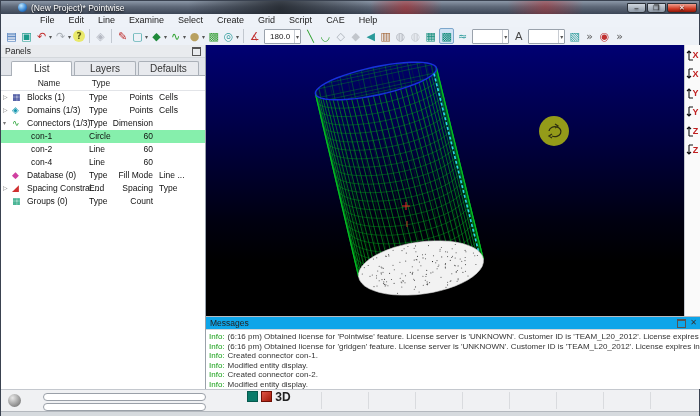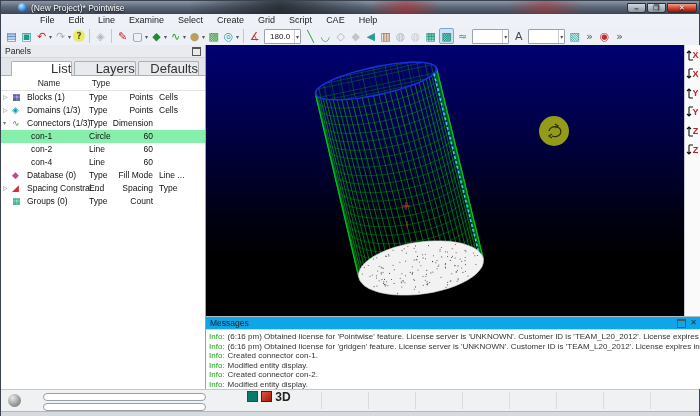--- a/index.html
+++ b/index.html
@@ -43,21 +43,21 @@
   .combo .car{border-left:1px solid #c8ccd2;height:100%;display:flex;align-items:center;padding:0 1px;}
 
   
   .leftpanel{position:absolute;left:0;top:44px;width:205px;height:344px;background:#fff;
     border-right:1px solid #9aa2aa;box-sizing:border-box;}
   .panelhdr{height:12px;background:#e9ebee;border-bottom:1px solid #d4d8dc;display:flex;
     align-items:center;font-size:8.5px;color:#222;padding:0 4px;}
   .floatico{margin-left:auto;width:7px;height:6px;border:1px solid #555;border-top-width:2px;}
   .tabs{height:15px;background:#e2e5ea;display:flex;align-items:flex-end;padding:2px 6px 0 10px;gap:2px;
     border-bottom:1px solid #aab0b8;}
-  .tab{flex:1;height:13px;line-height:13px;text-align:right;font-size:13px;color:#333;
+  .tab{flex:1;height:13px;line-height:13px;text-align:center;font-size:10px;color:#333;
     background:#e8eaee;border:1px solid #aab0b8;border-bottom:none;border-radius:2px 2px 0 0;}
   .tab.active{background:#fff;position:relative;top:1px;height:14px;}
   .treehead{position:relative;height:14px;border-bottom:1px solid #e2e4e8;font-size:8.5px;color:#222;}
   .treehead .h1{position:absolute;left:18px;width:60px;text-align:center;top:2px;}
   .treehead .h2{position:absolute;left:78px;width:44px;text-align:center;top:2px;}
   .treerows{position:relative;}
   .trow{position:relative;height:13px;font-size:8.5px;color:#111;}
   .trow.sel{background:#86efac;}
   .trow span{position:absolute;top:1px;line-height:11px;white-space:nowrap;}
   .t-exp{left:2px;font-size:6px;color:#777;top:3px;}

